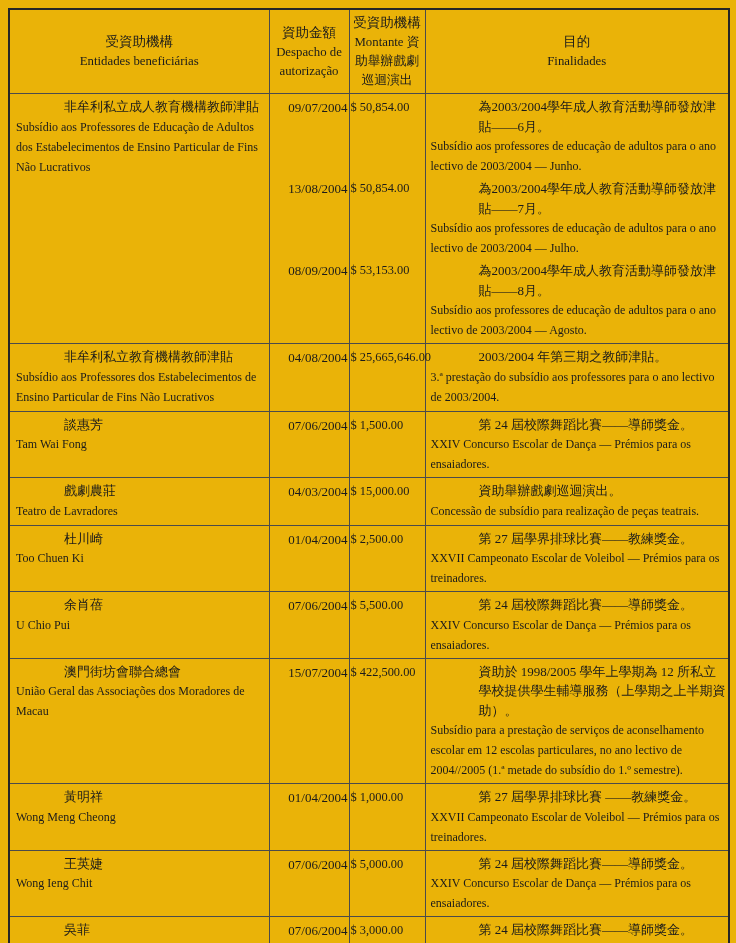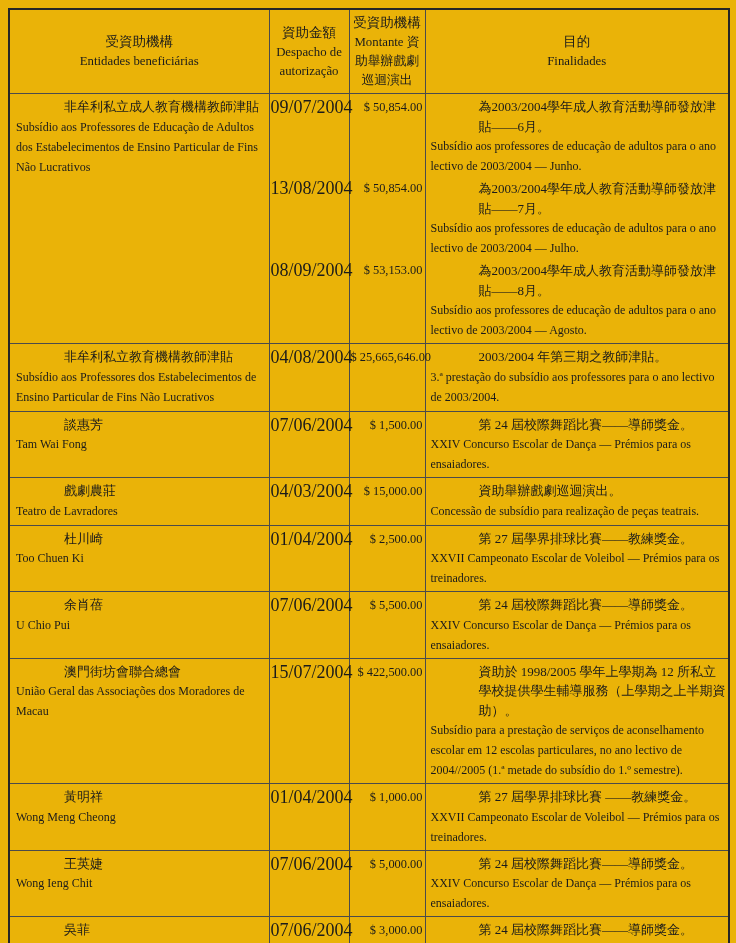--- a/index.html
+++ b/index.html
@@ -36,25 +36,25 @@
   }
   .hzh{font-size:13.5px;line-height:20px;}
   .hpt{font-size:12.8px;line-height:19px;}
   .zh{font-size:13px;line-height:19.5px;margin-left:48px;}
   .pt{font-size:12px;line-height:20px;}
   td.entity{padding:3px 4px 4px 6px;}
   td.date{
     text-align:right;
     white-space:nowrap;
     padding:4px 1px 2px 1px;
-    font-size:18px;
+    font-size:13px;
     line-height:19.5px;
   }
   td.amount{
-    text-align:right;
+    text-align:left;
     white-space:nowrap;
     padding:4px 2px 2px 1px;
     font-size:12.4px;
     line-height:19.5px;
   }
   td.purpose{padding:3px 2px 3px 5px;}
   tr.cont td{border-top-style:hidden;padding-top:0;}
 </style>
 </head>
 <body>

